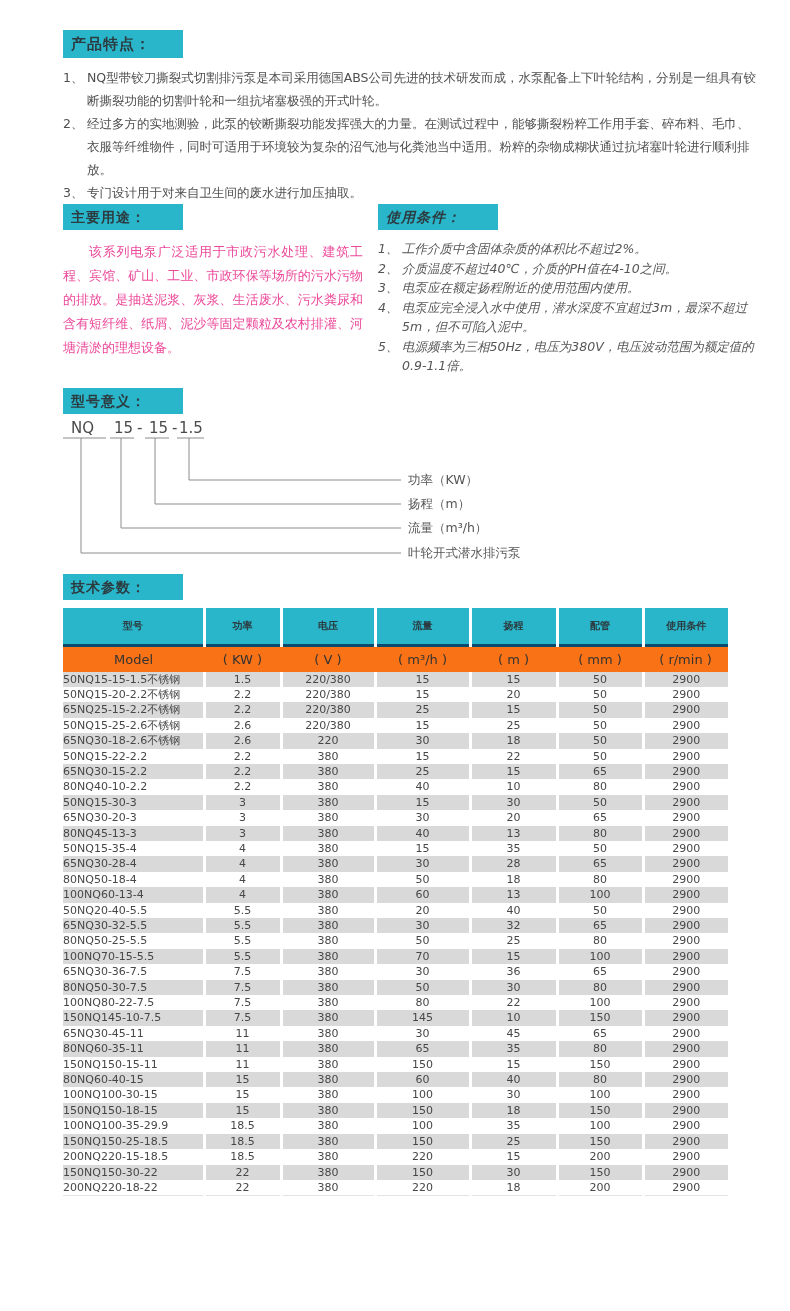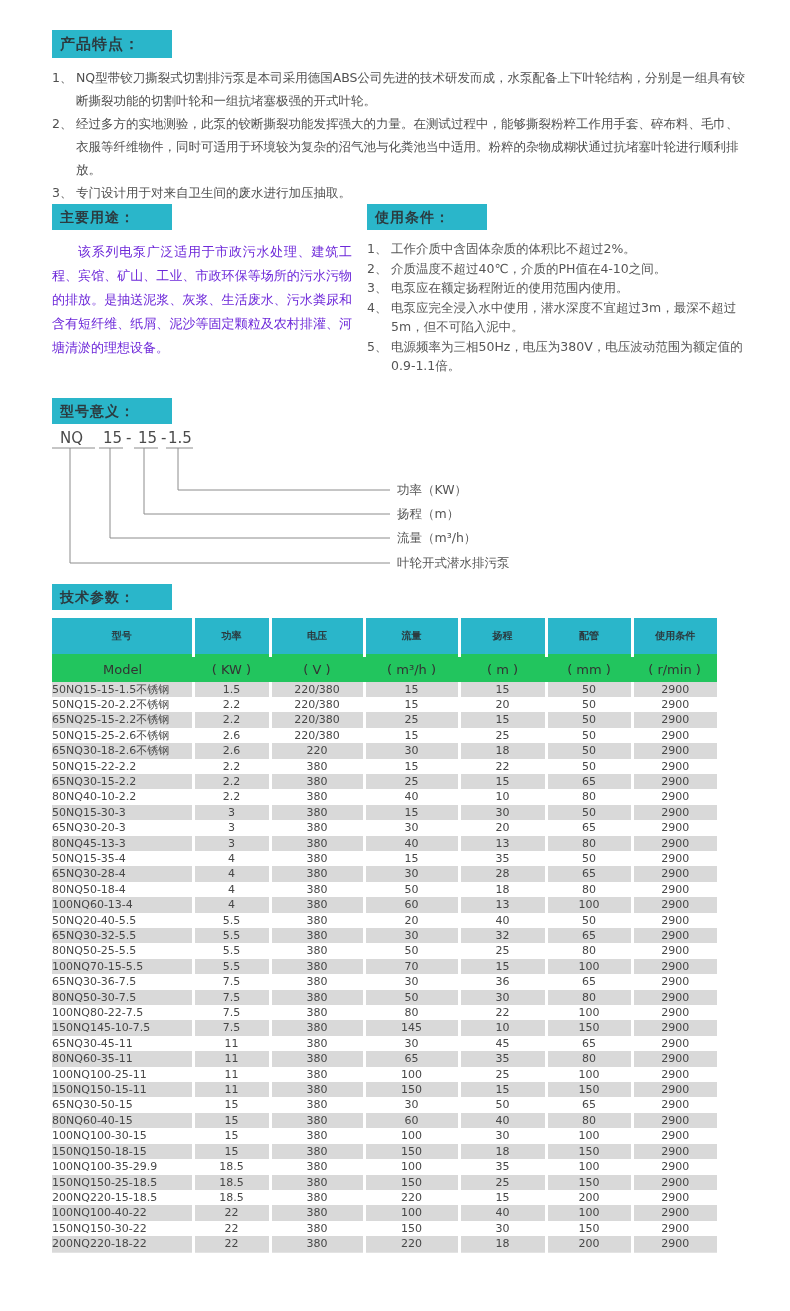--- a/index.html
+++ b/index.html
@@ -1,65 +1,65 @@
 <!DOCTYPE html>
 <html><head>
 <meta charset="utf-8">
 <style>
   * { margin:0; padding:0; box-sizing:border-box; }
   html,body { background:#ffffff; }
   body { font-family:"DejaVu Sans", sans-serif; color:#4f4f4f; }
   .page { position:relative; width:790px; height:1311px; background:#fff; overflow:hidden; }
-  .content { position:absolute; left:52px; top:30px; width:694px; }
+  .content { position:absolute; left:63px; top:30px; width:694px; }
 
   .section-title {
     display:inline-block; min-width:120px; height:28px; line-height:28px;
     background:#2ab6ca; color:#2b3b40; font-size:15px; font-weight:bold;
     padding:0 10px 0 8px; letter-spacing:1px;
   }
   .section-title.small { height:26px; line-height:26px; font-size:14px; }
 
   
   .feature-list { list-style:none; margin-top:8px; }
   .feature-list li { display:flex; font-size:12.5px; line-height:23px; color:#4f4f4f; }
   .feature-list .num { flex:0 0 24px; }
   .feature-list .txt { flex:1; }
 
   
   .twocol { display:flex; }
   .col-usage { width:315px; padding-right:15px; }
-  .col-conditions { flex:1; }
+  .col-conditions { flex:1;font-style:italic; }
   .usage-body {
-    margin-top:10px; font-size:13px; line-height:24px; color:#6d28d9;
+    margin-top:10px; font-size:13px; line-height:24px; color:#ec4899;
     text-indent:2em; text-align:justify;
   }
   .cond-list { list-style:none; margin-top:9px; }
   .cond-list li { display:flex; font-size:12.5px; line-height:19.5px; color:#555; }
   .cond-list .num { flex:0 0 24px; }
   .cond-list .txt { flex:1; }
 
   
-  .model-section { margin-top:22px;text-decoration:underline; }
+  .model-section { margin-top:12px;text-decoration:underline; }
   .diagram { display:block; margin-top:4px; }
   .diagram text { fill:#4a4a4a; font-family:"DejaVu Sans", sans-serif; }
   .diagram .code { font-size:15px; }
   .diagram .lbl { font-size:12.5px; fill:#555; }
   .diagram line { stroke:#8c8c8c; stroke-width:1; }
 
   
   .specs-section { margin-top:4px; }
   table.specs { border-collapse:collapse; table-layout:fixed; width:665px; margin-top:8px; border-bottom:1px solid #e3e3e3; }
   table.specs thead th { font-weight:bold; }
   table.specs .head-zh th {
     background:#2ab6ca; color:#2b3b40; font-size:10px; height:38px; text-align:center;
   }
   table.specs .head-zh th + th, table.specs tbody td + td { border-left:3px solid #ffffff; }
   table.specs .head-en th {
-    background:#22c55e; color:#333; font-size:13px; font-weight:normal; height:26px; text-align:center;
-    border-top:3px solid #22c55e;
+    background:#f97316; color:#333; font-size:13px; font-weight:normal; height:26px; text-align:center;
+    border-top:3px solid #0c4a6e;
   }
   table.specs tbody td {
     font-size:11px; color:#474747; height:15px; line-height:15.4px; text-align:center;
     padding:0; white-space:nowrap; overflow:hidden;
   }
   table.specs tbody td.model { text-align:left; padding-left:0; }
   table.specs tbody tr:nth-child(odd) td { background:#d9d9d9; }
   table.specs tbody tr:nth-child(even) td { background:#ffffff; }
 </style>
 </head>
@@ -440,49 +440,31 @@
             <tr>
               <td class="model">80NQ60-35-11</td>
               <td>11</td>
               <td>380</td>
               <td>65</td>
               <td>35</td>
               <td>80</td>
               <td>2900</td>
             </tr>
 
-            <tr>
-              <td class="model">100NQ100-25-11</td>
-              <td>11</td>
-              <td>380</td>
-              <td>100</td>
-              <td>25</td>
-              <td>100</td>
-              <td>2900</td>
-            </tr>
 
             <tr>
               <td class="model">150NQ150-15-11</td>
               <td>11</td>
               <td>380</td>
               <td>150</td>
               <td>15</td>
               <td>150</td>
               <td>2900</td>
             </tr>
 
-            <tr>
-              <td class="model">65NQ30-50-15</td>
-              <td>15</td>
-              <td>380</td>
-              <td>30</td>
-              <td>50</td>
-              <td>65</td>
-              <td>2900</td>
-            </tr>
 
             <tr>
               <td class="model">80NQ60-40-15</td>
               <td>15</td>
               <td>380</td>
               <td>60</td>
               <td>40</td>
               <td>80</td>
               <td>2900</td>
             </tr>
@@ -530,29 +512,20 @@
             <tr>
               <td class="model">200NQ220-15-18.5</td>
               <td>18.5</td>
               <td>380</td>
               <td>220</td>
               <td>15</td>
               <td>200</td>
               <td>2900</td>
             </tr>
 
-            <tr>
-              <td class="model">100NQ100-40-22</td>
-              <td>22</td>
-              <td>380</td>
-              <td>100</td>
-              <td>40</td>
-              <td>100</td>
-              <td>2900</td>
-            </tr>
 
             <tr>
               <td class="model">150NQ150-30-22</td>
               <td>22</td>
               <td>380</td>
               <td>150</td>
               <td>30</td>
               <td>150</td>
               <td>2900</td>
             </tr>

